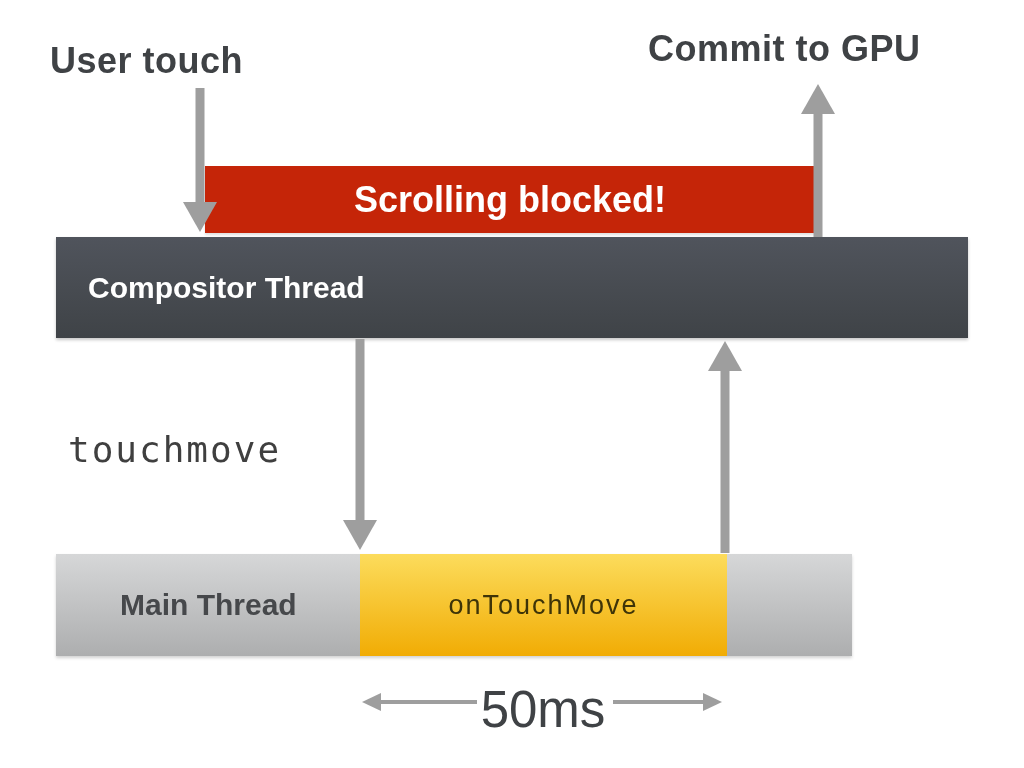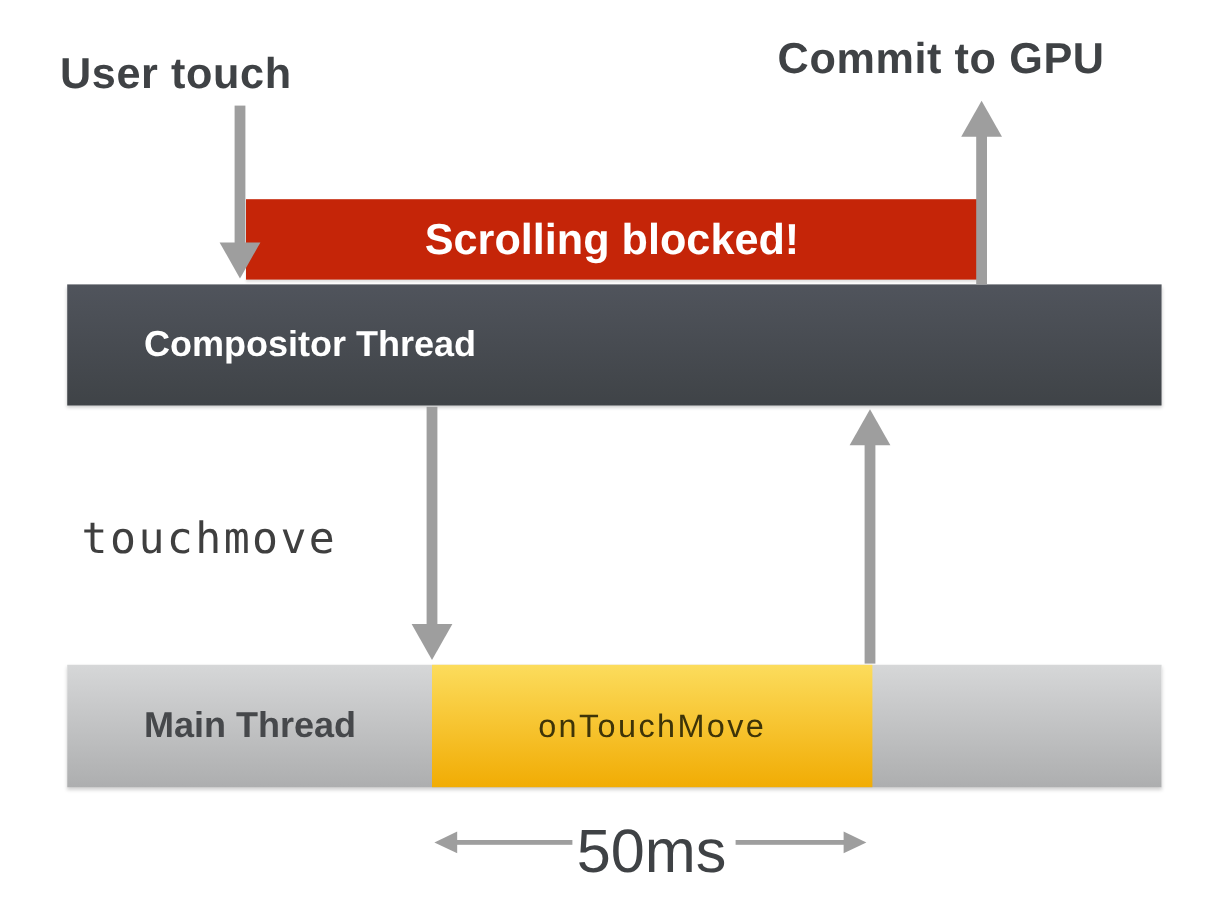--- a/index.html
+++ b/index.html
@@ -42,40 +42,40 @@
   .compositor-bar {
     position: absolute;
     left: 56px; top: 237px;
     width: 912px; height: 101px;
     background: linear-gradient(180deg, var(--compositor-top, #50545c) 0%, var(--compositor-bottom, #3f4347) 100%);
     color: #ffffff;
     font-weight: bold;
     font-size: 30px;
     display: flex;
     align-items: center;
-    padding-left: 64px;
+    padding-left: 32px;
     box-shadow: 0 2px 3px rgba(0,0,0,0.22);
   }
 
   .event-label {
     position: absolute;
     left: 68px; top: 424px;
     width: 320px; height: 52px;
     font-family: "DejaVu Sans Mono", monospace;
     font-weight: 300;
     font-size: 36px;
     letter-spacing: 2px;
     color: #3f3f3f;
     line-height: 52px;
   }
 
   .main-bar {
     position: absolute;
     left: 56px; top: 554px;
-    width: 912px; height: 102px;
+    width: 796px; height: 102px;
     background: linear-gradient(180deg, var(--main-top, #d6d7d8) 0%, var(--main-bottom, #adaeaf) 100%);
     box-shadow: 0 2px 3px rgba(0,0,0,0.18);
   }
   .main-label {
     position: absolute;
     left: 64px; top: 0;
     height: 100%;
     display: flex;
     align-items: center;
     font-weight: bold;

